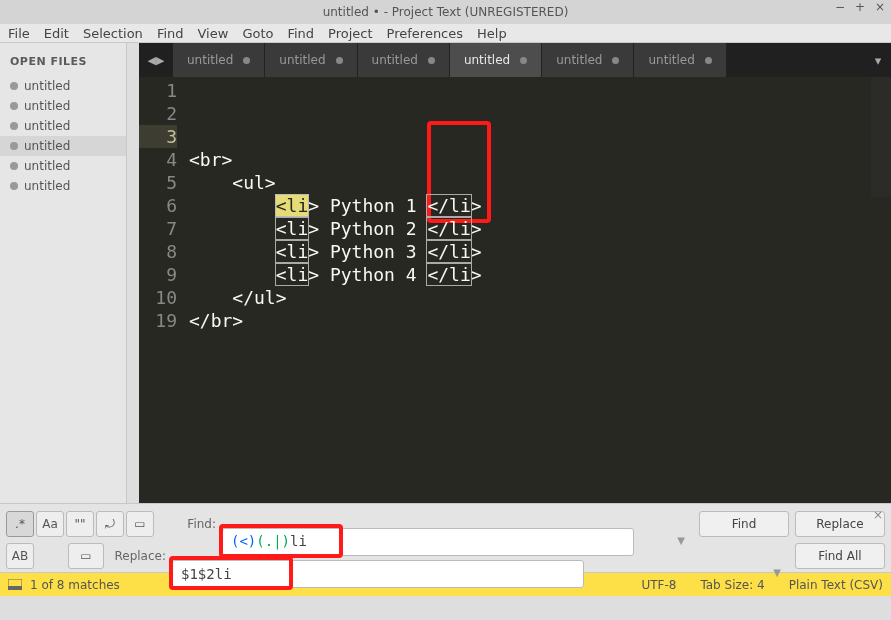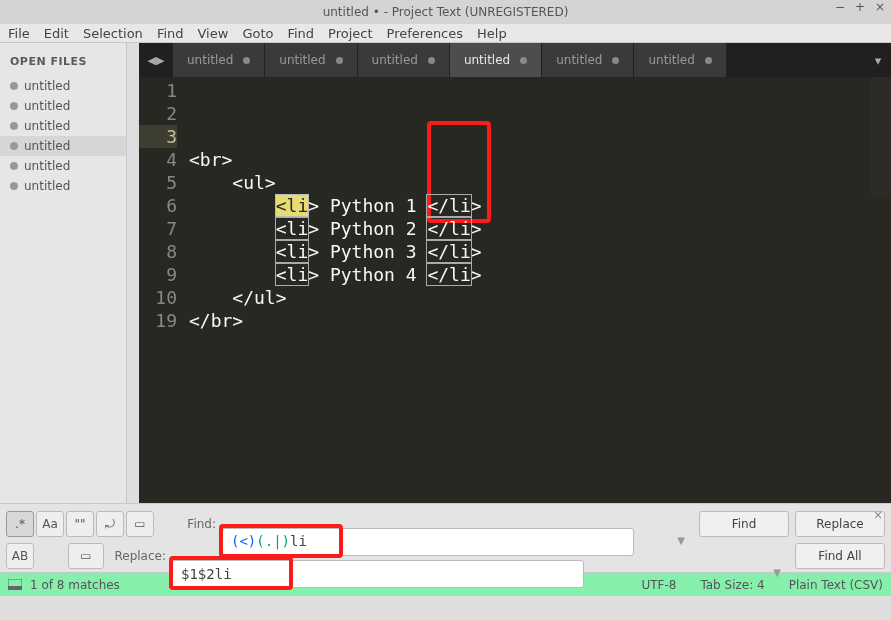--- a/index.html
+++ b/index.html
@@ -50,21 +50,21 @@
   .find-input-wrap { flex: 1; position: relative; margin-top: 36px; }
   .find-input { width: 412px; height: 28px; border: 1px solid #bbb; border-radius: 3px; background: #fff; padding: 0 8px; font-family: monospace; font-size: 14px; color:#444; }
   .regex-colored span.g1 { color:#0066ee; }
   .regex-colored span.g2 { color:#00aa55; }
   .regex-colored span.plain { color:#444; }
   .input-overlay { position:absolute; left:9px; top:5px; font-family: monospace; font-size:14px; pointer-events:none; }
   .dropdown-arrow { position:absolute; right:8px; top:7px; color:#999; font-size:10px; pointer-events:none; }
   .action-btn { width: 90px; height: 26px; border: 1px solid #bbb; border-radius: 3px; background: #f0f0f0; font-size: 12px; color:#444; cursor:pointer; display:inline-flex; align-items:center; justify-content:center; }
   .close-x { position:absolute; right:4px; top:4px; width:14px; height:14px; color:#888; font-size:12px; cursor:pointer; }
   
-  .status-bar { height: 24px; background: #86efac; border-top: 1px solid #c8c8c8; display:flex; align-items:center; font-size:12px; color:#555; padding: 0 8px; gap: 8px; }
+  .status-bar { height: 24px; background: #fde047; border-top: 1px solid #c8c8c8; display:flex; align-items:center; font-size:12px; color:#555; padding: 0 8px; gap: 8px; }
   .status-right { margin-left:auto; display:flex; gap: 24px; }
   svg { display:block; }
 </style>
 </head>
 <body>
 
 <div class="titlebar">
   <span>untitled • - Project Text (UNREGISTERED)</span>
   <div class="titlebar-controls">
     <span>−</span>

